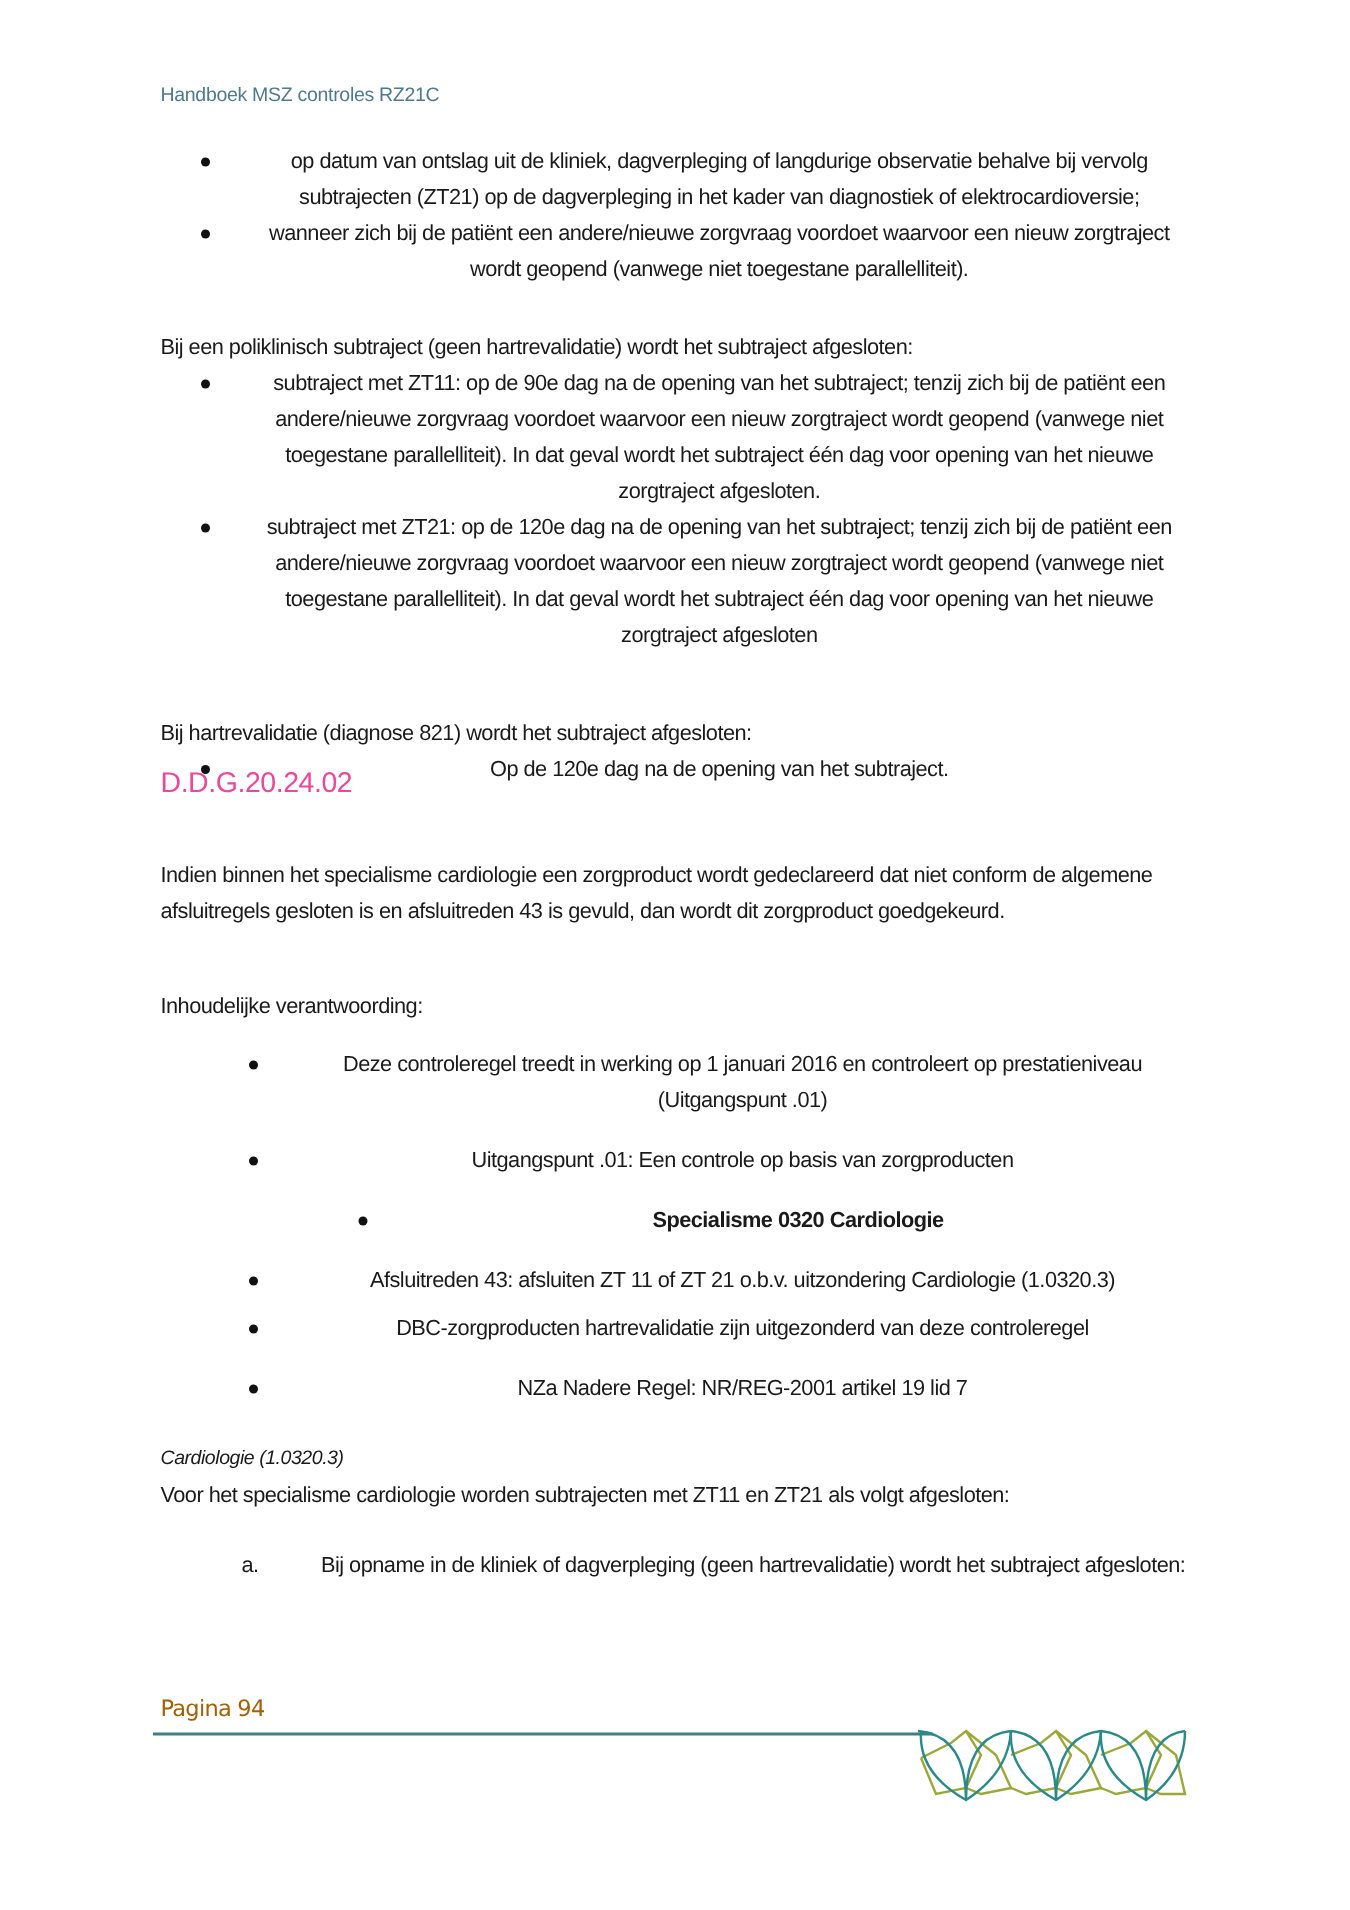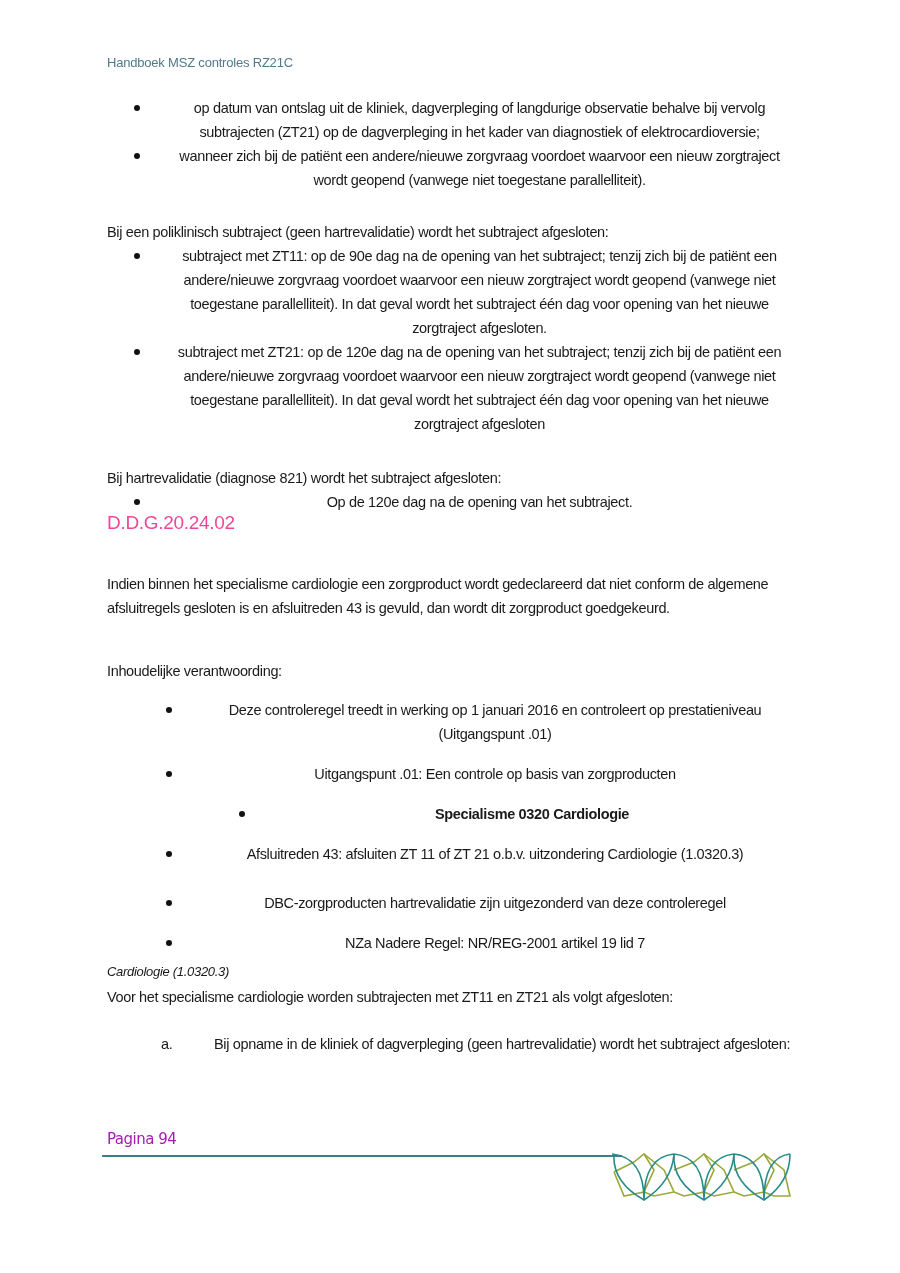--- a/index.html
+++ b/index.html
@@ -23,21 +23,21 @@
 
     .resp li { padding-left: 86px; }
     .resp .bullet { left: 59px; top: 9px; }
     .resp .sub { padding-left: 160px; font-weight: bold; }
     .resp .sub .bullet { left: 132px; }
 
     .italic-h { font-style: italic; font-size: 13px; letter-spacing: -0.3px; }
 
     .enum-marker { position: absolute; left: 54px; }
 
-    .footer-page { position: absolute; left: 107px; top: 1130px; font-size: 15px; color: #a21caf; font-family: "DejaVu Sans", sans-serif; letter-spacing: -0.5px; }
+    .footer-page { position: absolute; left: 107px; top: 1130px; font-size: 15px; color: #a16207; font-family: "DejaVu Sans", sans-serif; letter-spacing: -0.5px; }
     .footer-rule { position: absolute; left: 102px; top: 1155px; width: 520px; height: 2px; background: #3f7f86; }
     .footer-logo { position: absolute; left: 612px; top: 1152px; width: 180px; height: 50px; }
   </style>
 </head>
 <body>
 
 <div class="page">
 
   <div class="header-title">Handboek MSZ controles RZ21C</div>
 
@@ -49,40 +49,40 @@
   </div>
 
   <div class="block txt" style="top:220px;">
     <div>Bij een poliklinisch subtraject (geen hartrevalidatie) wordt het subtraject afgesloten:</div>
     <ul class="bl l1">
       <li><span class="bullet"></span><span>subtraject met ZT11: op de 90e dag na de opening van het subtraject; tenzij zich bij de patiënt een andere/nieuwe zorgvraag voordoet waarvoor een nieuw zorgtraject wordt geopend (vanwege niet toegestane parallelliteit). In dat geval wordt het subtraject één dag voor opening van het nieuwe zorgtraject afgesloten.</span></li>
       <li><span class="bullet"></span><span>subtraject met ZT21: op de 120e dag na de opening van het subtraject; tenzij zich bij de patiënt een andere/nieuwe zorgvraag voordoet waarvoor een nieuw zorgtraject wordt geopend (vanwege niet toegestane parallelliteit). In dat geval wordt het subtraject één dag voor opening van het nieuwe zorgtraject afgesloten</span></li>
     </ul>
   </div>
 
-  <div class="block txt" style="top:466px;">
+  <div class="block txt" style="top:477px;">
     <div>Bij hartrevalidatie (diagnose 821) wordt het subtraject afgesloten:</div>
     <ul class="bl l1">
       <li><span class="bullet"></span><span>Op de 120e dag na de opening van het subtraject.</span></li>
     </ul>
   </div>
 
   <div class="h-code">D.D.G.20.24.02</div>
 
   <div class="block txt" style="top:572px;">Indien binnen het specialisme cardiologie een zorgproduct wordt gedeclareerd dat niet conform de algemene afsluitregels gesloten is en afsluitreden 43 is gevuld, dan wordt dit zorgproduct goedgekeurd.</div>
 
   <div class="block txt" style="top:659px;">Inhoudelijke verantwoording:</div>
 
   <div class="block txt" style="top:698px;">
     <ul class="bl resp">
       <li><span class="bullet"></span><span>Deze controleregel treedt in werking op 1 januari 2016 en controleert op prestatieniveau (Uitgangspunt .01)</span></li>
       <li style="margin-top:16px;"><span class="bullet"></span><span>Uitgangspunt .01: Een controle op basis van zorgproducten</span></li>
       <li class="sub" style="margin-top:16px;"><span class="bullet"></span><span>Specialisme 0320 Cardiologie</span></li>
       <li style="margin-top:16px;"><span class="bullet"></span><span>Afsluitreden 43: afsluiten ZT 11 of ZT 21 o.b.v. uitzondering Cardiologie (1.0320.3)</span></li>
-      <li style="margin-top:25px;"><span class="bullet"></span><span>DBC-zorgproducten hartrevalidatie zijn uitgezonderd van deze controleregel</span></li>
+      <li style="margin-top:8px;"><span class="bullet"></span><span>DBC-zorgproducten hartrevalidatie zijn uitgezonderd van deze controleregel</span></li>
       <li style="margin-top:16px;"><span class="bullet"></span><span>NZa Nadere Regel: NR/REG-2001 artikel 19 lid 7</span></li>
     </ul>
   </div>
 
   <div class="block italic-h" style="top:964px;">Cardiologie (1.0320.3)</div>
   <div class="block txt" style="top:985px;">Voor het specialisme cardiologie worden subtrajecten met ZT11 en ZT21 als volgt afgesloten:</div>
 
   <div class="block txt" style="top:1032px;">
     <span class="enum-marker">a.</span>
     <div style="padding-left:54px;"><span style="display:inline-block;width:53px;"></span><span>Bij opname in de kliniek of dagverpleging (geen hartrevalidatie) wordt het subtraject afgesloten:</span></div>

